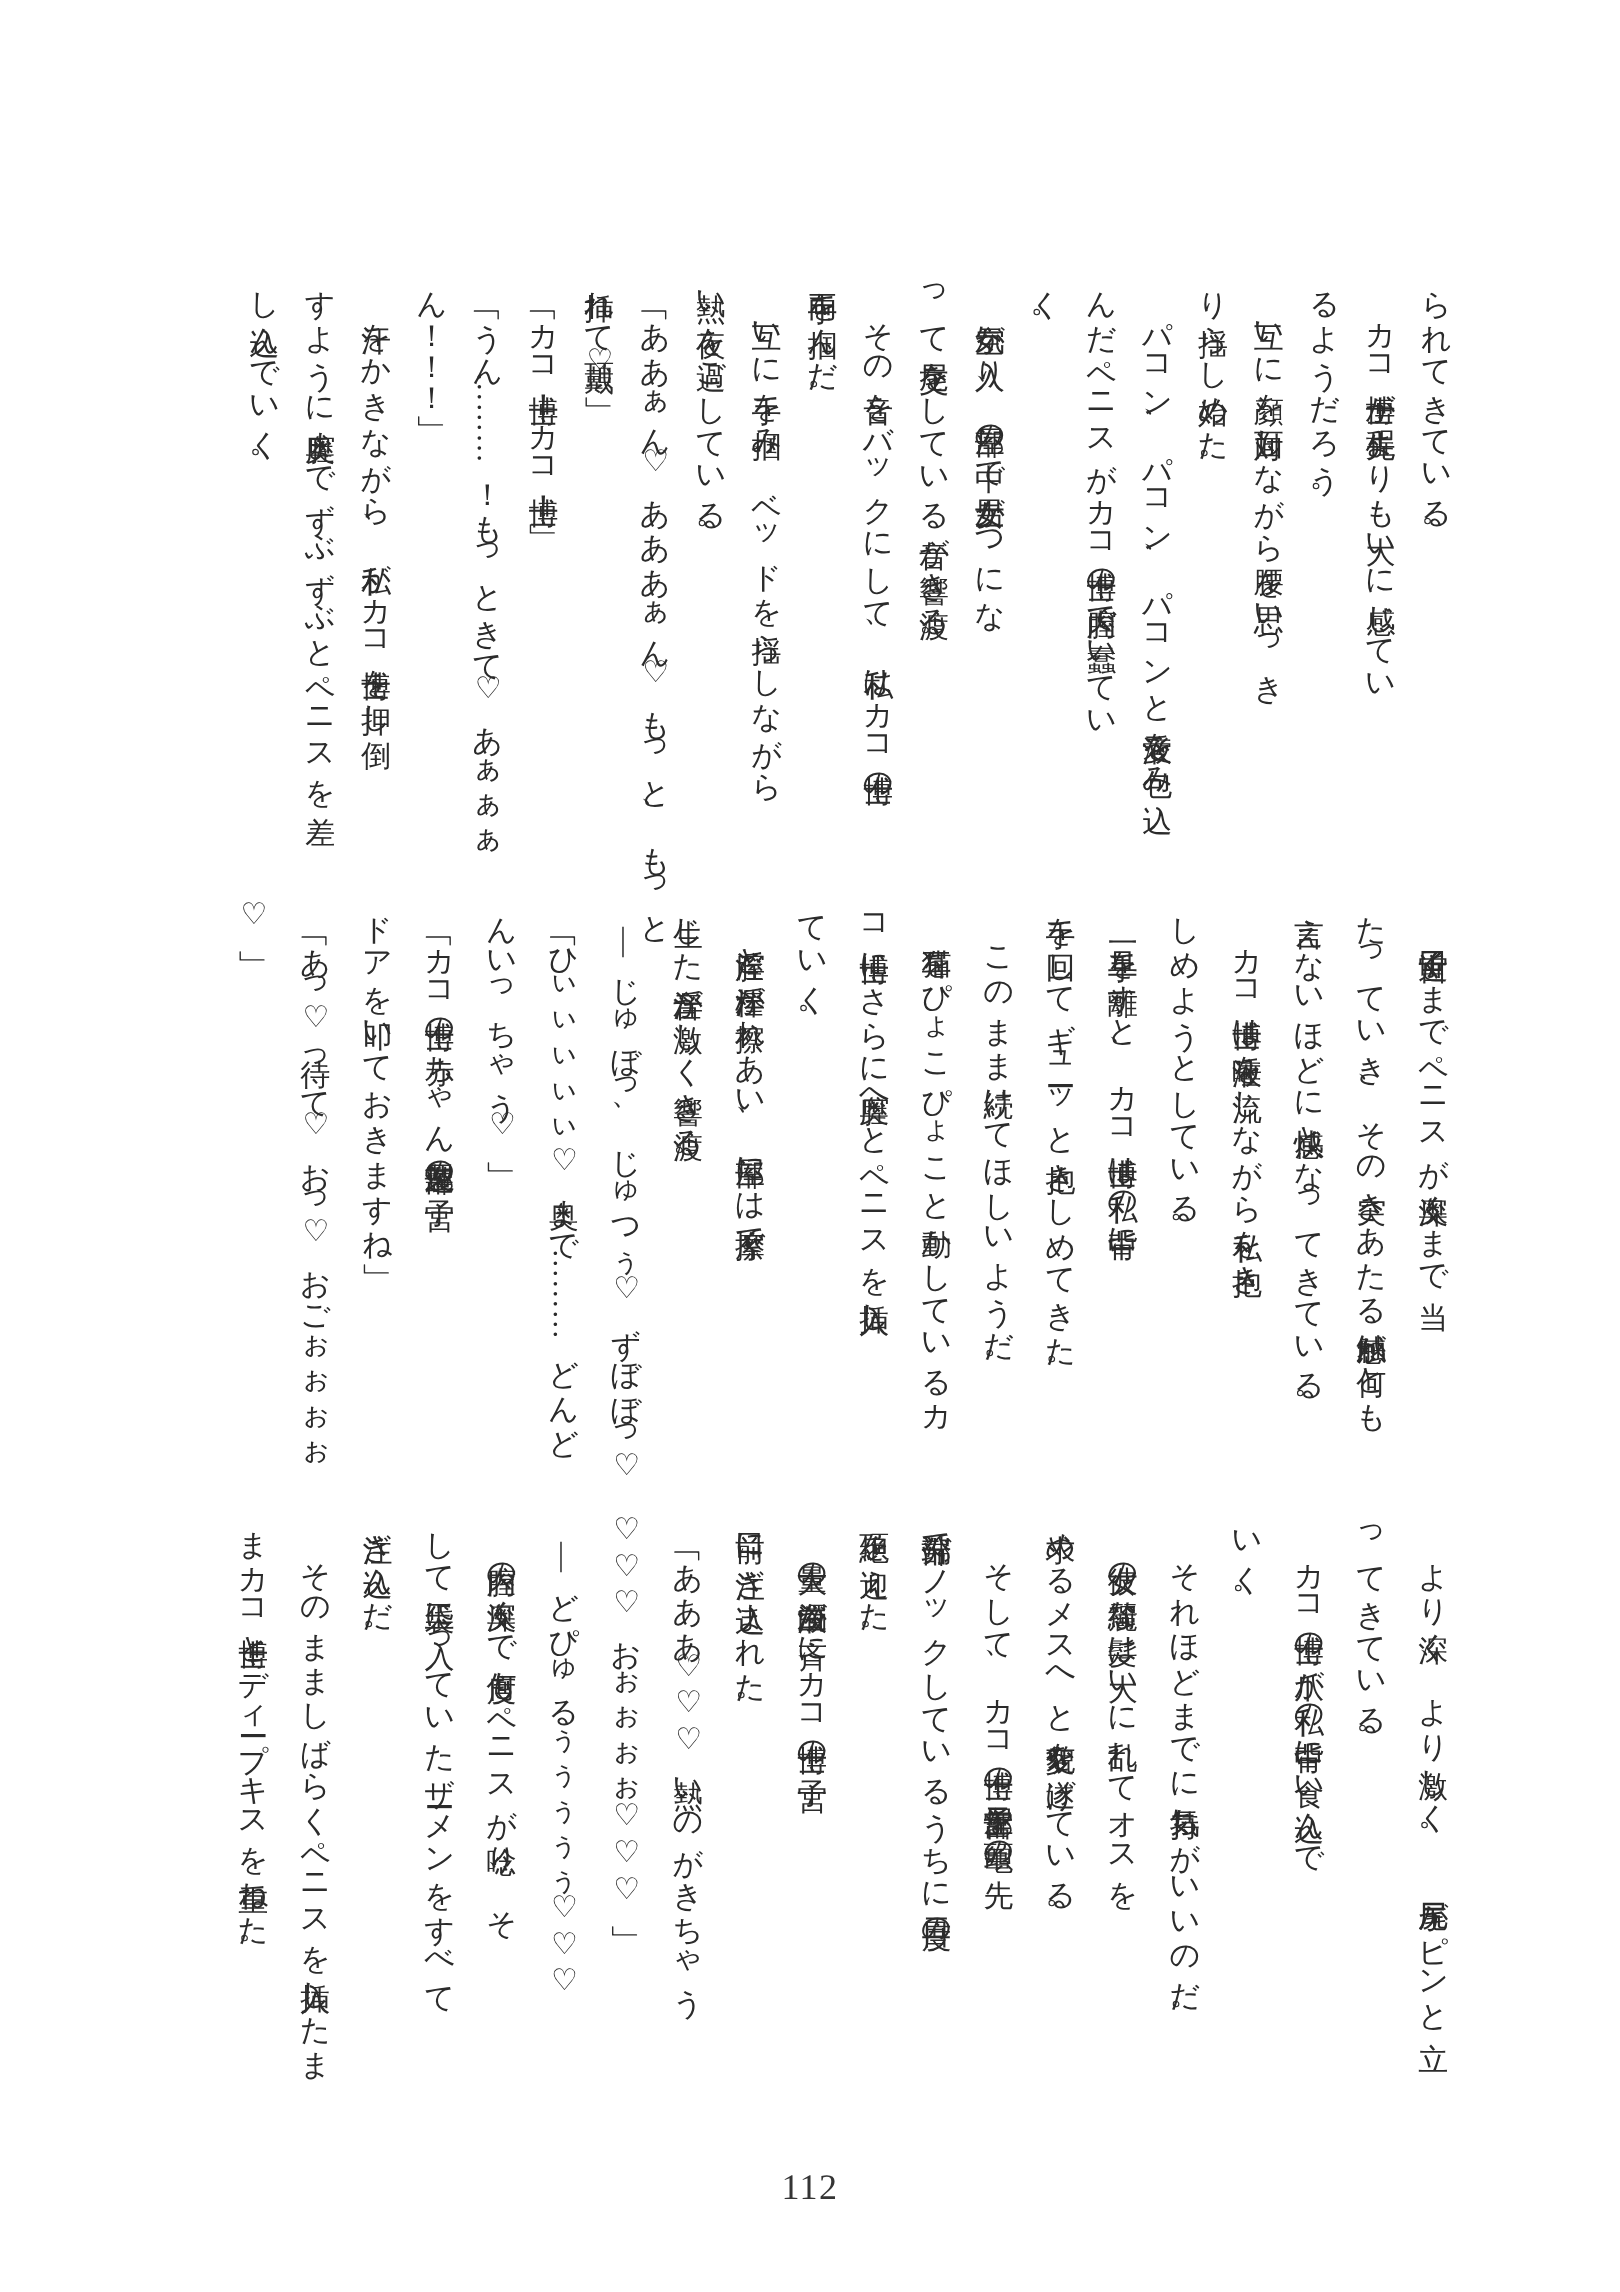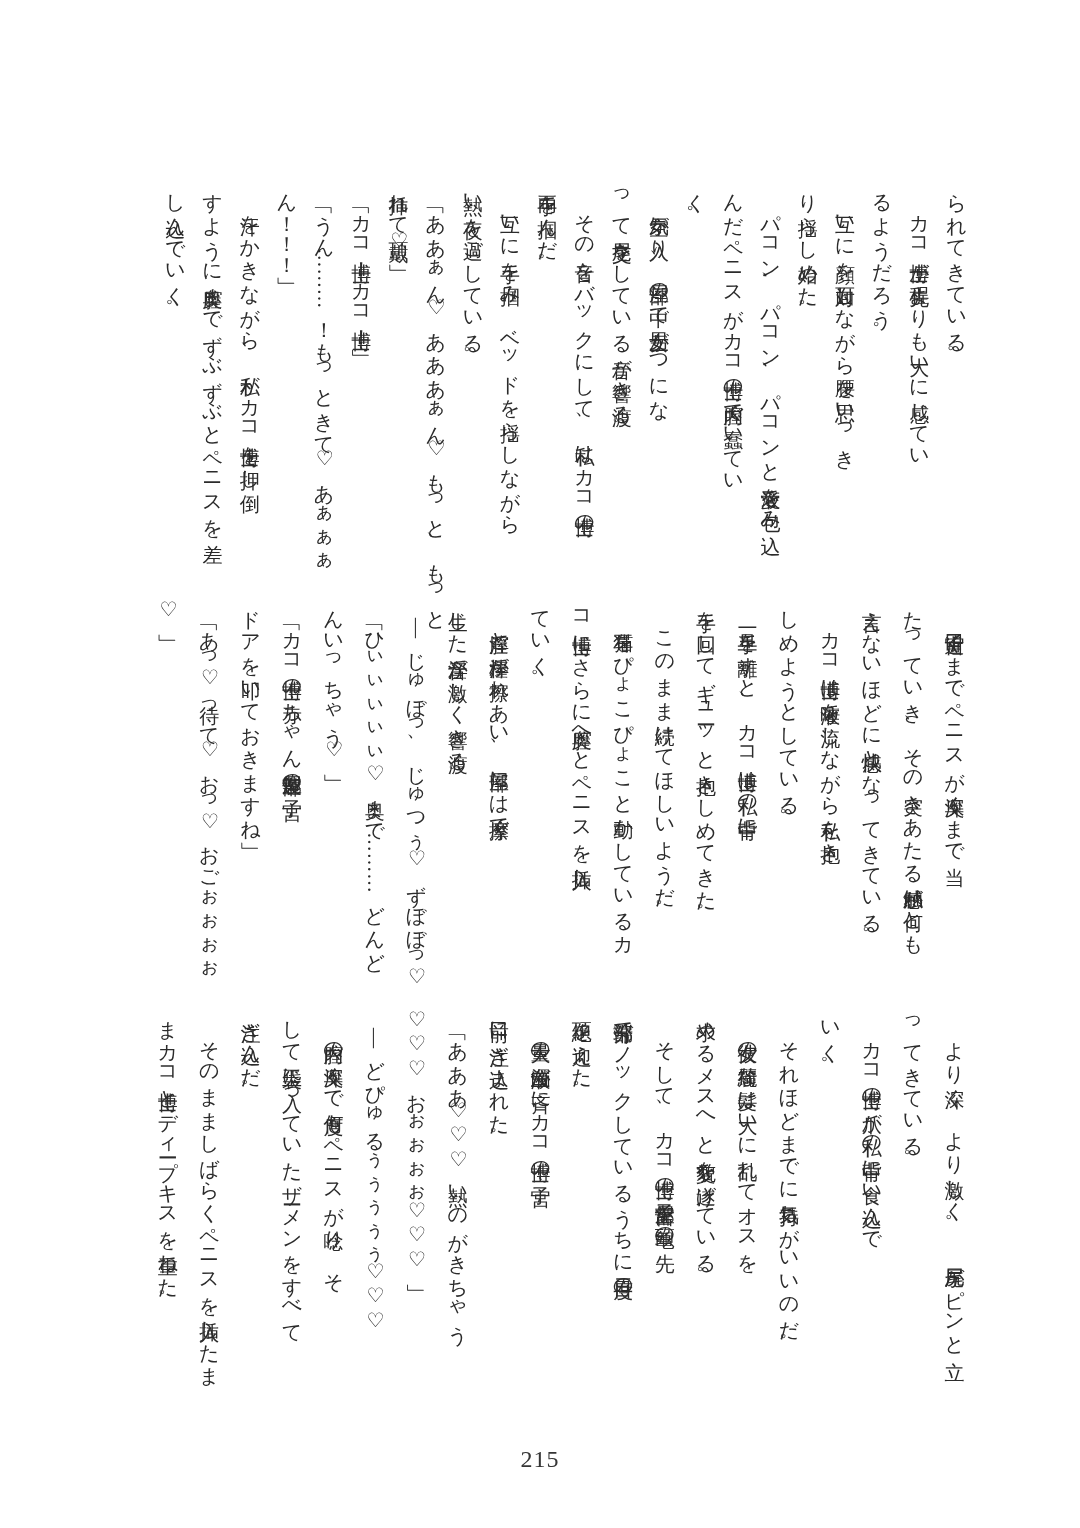--- a/index.html
+++ b/index.html
@@ -117,14 +117,14 @@
       <p>口前に注ぎ込まれた。</p>
       <p class="indent">「あああ♡♡♡熱いのがきちゃう</p>
       <p>♡♡♡おぉぉぉぉ♡♡♡」</p>
       <p class="indent">―どぴゅるぅぅぅぅぅ♡♡♡</p>
       <p class="indent">膣内の奥深くで何度もペニスが唸り、そ</p>
       <p>して玉袋に入っていたザーメンをすべて</p>
       <p>注ぎ込んだ。</p>
       <p class="indent">そのまましばらくペニスを挿入したま</p>
       <p>まカコ博士とディープキスを重ねた。</p>
     </section>
-  <div class="page-number">215</div>
+  <div class="page-number">112</div>
 </div>
 
 </body></html>

